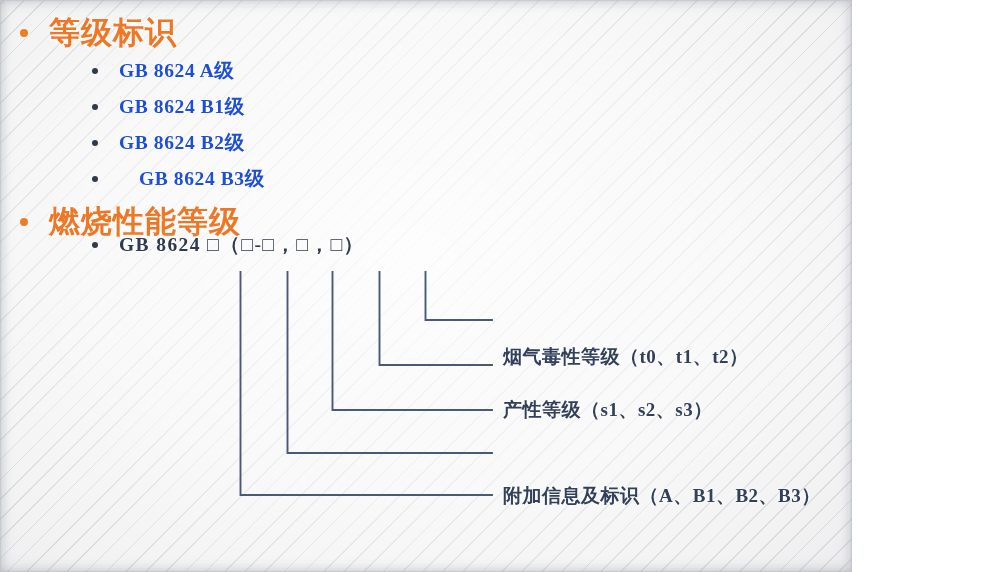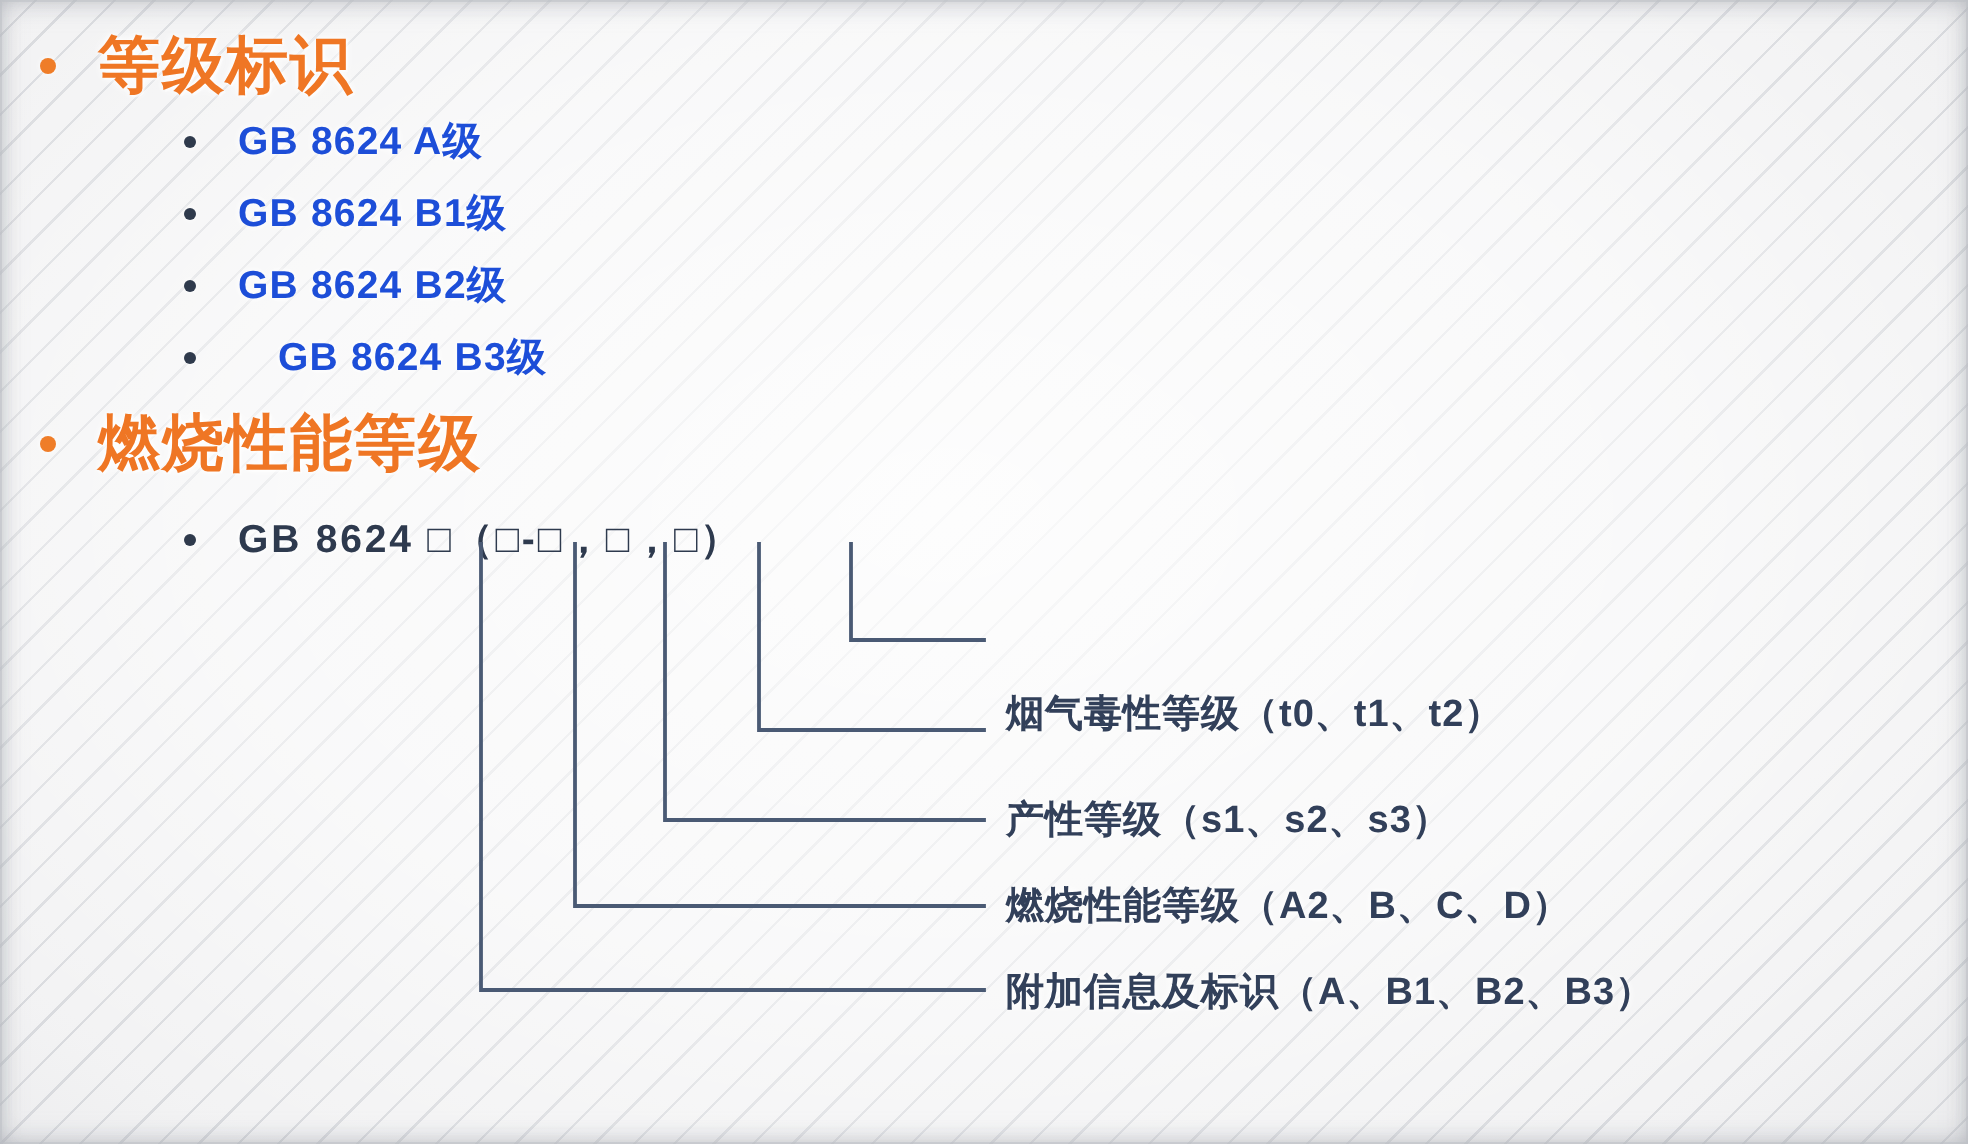--- a/index.html
+++ b/index.html
@@ -8,24 +8,25 @@
   }
   body {
     width: 988px;
     height: 572px;
     overflow: hidden;
     font-family: "Liberation Sans", "DejaVu Sans", sans-serif;
   }
 
   #slide {
     position: relative;
-    width: 984px;
+    width: 852px;
     height: 572px;
     background-color: #f2f2f3;
     overflow: hidden;
+    font-family: Liberation Serif, serif;
   }
 
   
   #bg-texture {
     position: absolute;
     inset: 0;
     background-image:
       repeating-linear-gradient(
         -45deg,
         rgba(255,255,255,0.0) 0px,
@@ -121,21 +122,21 @@
 
   #sub-0 { left: 92px; top: 57px; }
   #sub-1 { left: 92px; top: 93px; }
   #sub-2 { left: 92px; top: 129px; }
   #sub-3 { left: 92px; top: 165px; gap: 20px; }
 
   
   #formula-row {
     position: absolute;
     left: 92px;
-    top: 256px;
+    top: 231px;
     display: flex;
     align-items: center;
     white-space: nowrap;
   }
   #formula-row .s-bullet {
     width: 6px;
     height: 6px;
     border-radius: 50%;
     background: #2f3a4c;
     margin-right: 21px;
@@ -232,17 +233,16 @@
         <path d="M 332.5 272 L 332.5 410 L 492 410"></path>
 
         <path d="M 287.5 272 L 287.5 453 L 492 453"></path>
 
         <path d="M 240.5 272 L 240.5 495 L 492 495"></path>
       </g>
     </svg>
 
     <div class="legend-label" id="legend-0">烟气毒性等级（t0、t1、t2）</div>
     <div class="legend-label" id="legend-2">产性等级（s1、s2、s3）</div>
-    <div class="legend-label" id="legend-3">燃烧性能等级（A2、B、C、D）</div>
     <div class="legend-label" id="legend-4">附加信息及标识（A、B1、B2、B3）</div>
 
   </div>
 </div>
 
 </body></html>

